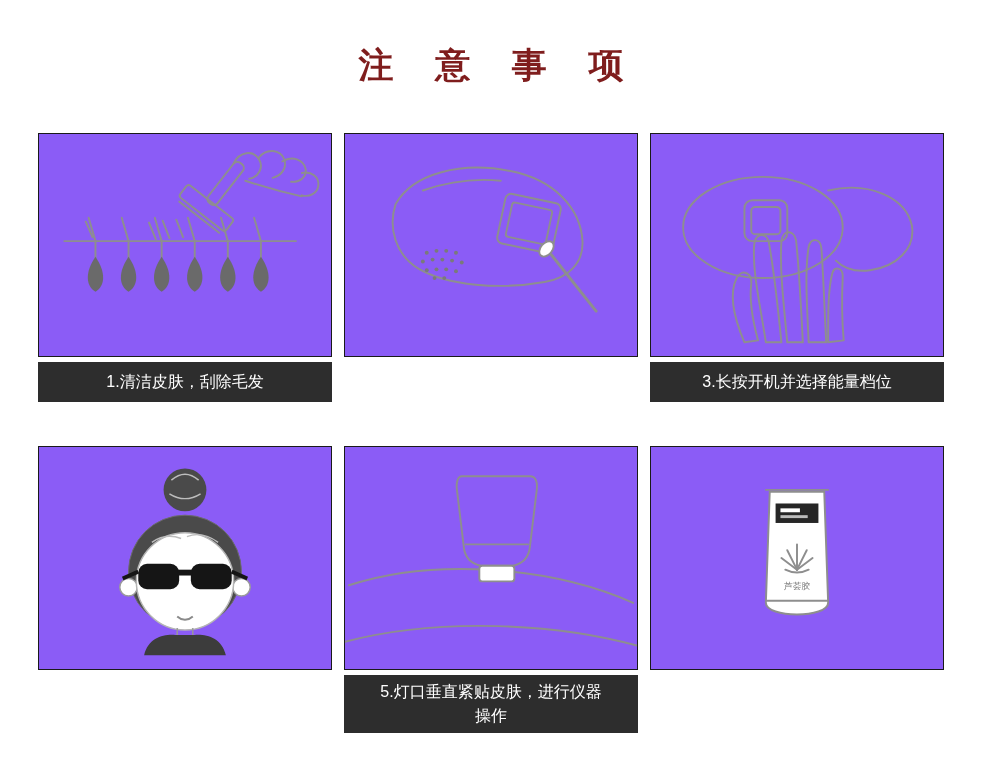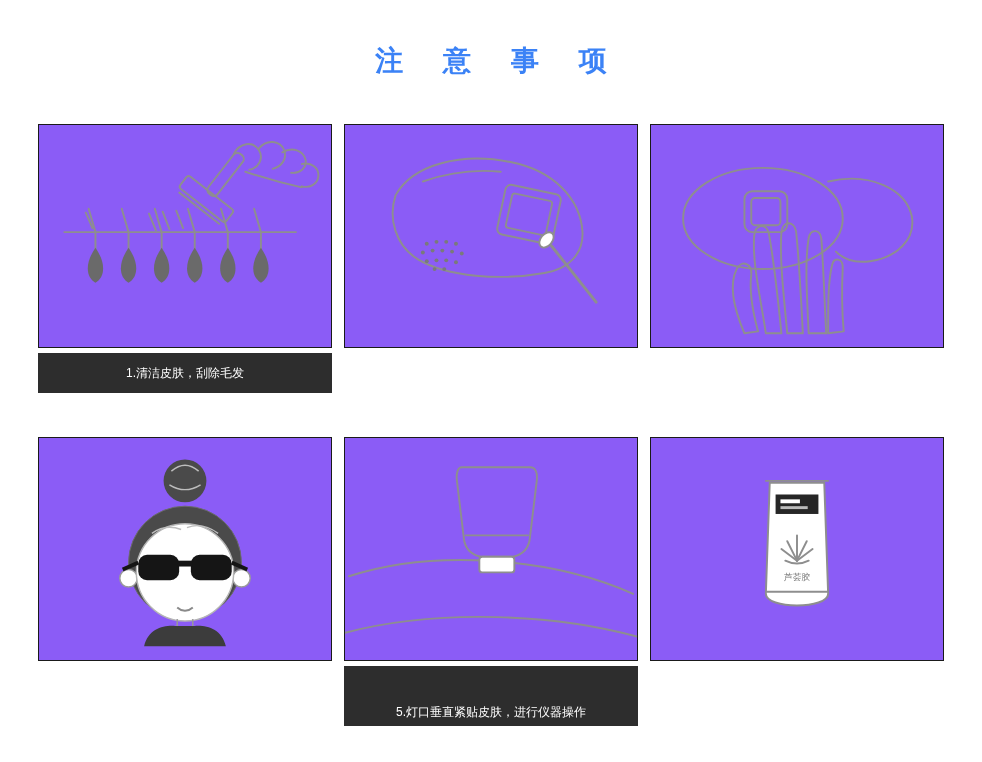--- a/index.html
+++ b/index.html
@@ -7,24 +7,24 @@
   body {
     width: 982px;
     height: 762px;
     background: #ffffff;
     font-family: "Liberation Sans", "DejaVu Sans", sans-serif;
     overflow: hidden;
   }
   .page { padding: 30px 38px 0; }
   .title {
     text-align: center;
-    font-size: 28px;
+    font-size: 35px;
     font-weight: bold;
     letter-spacing: 16px;
-    color: #3b82f6;
+    color: #7f1d1d;
     margin: 12px 0 44px;
     text-indent: 16px; 
   }
   .grid {
     display: grid;
     grid-template-columns: repeat(3, 1fr);
     column-gap: 12px;
     row-gap: 44px;
   }
   figure.step { margin: 0; display: flex; flex-direction: column; }
@@ -37,26 +37,26 @@
   .caption {
     flex: 1;
     min-height: 40px;
     margin-top: 5px;
     background: #2d2d2d;
     color: #ffffff;
     display: flex;
     align-items: center;
     justify-content: center;
     text-align: center;
-    font-size: 12px;
+    font-size: 16px;
     line-height: 1.5;
     padding: 5px 8px;
   }
   .cap-text { display: inline-block; }
-  .w5 { max-width: 226px; margin-top: 32px; }
+  .w5 { max-width: 226px; }
   .w6 { max-width: 206px; }
   
   .lineart { stroke: #8e8e8e; stroke-width: 2; fill: none; stroke-linecap: round; stroke-linejoin: round; }
 </style>
 </head>
 <body>
 
 <div class="page">
 
   <h1 class="title">注 意 事 项</h1>
@@ -167,20 +167,23 @@
           </g>
           <g class="lineart" fill="#ffffff">
             <path d="M96,200 C84,172 80,150 88,134 C93,124 104,128 103,140 C101,156 104,176 110,198 Z"></path>
             <path d="M118,200 C112,160 104,128 106,100 C107,88 118,86 121,97 C126,124 130,160 134,200 Z"></path>
             <path d="M140,200 C136,158 132,122 134,96 C135,84 147,84 149,95 C152,122 154,160 156,200 Z"></path>
             <path d="M162,200 C160,158 158,126 162,102 C164,92 174,93 175,103 C177,128 178,162 180,200 Z"></path>
             <path d="M182,200 C182,168 182,146 186,130 C188,121 197,123 197,132 C196,152 196,176 198,198 Z"></path>
           </g>
         </svg>
       </div>
+      <figcaption class="caption">
+        <span class="cap-text">3.长按开机并选择能量档位</span>
+      </figcaption>
     </figure>
 
     <figure class="step">
       <div class="art">
         <svg viewBox="0 0 300 200" aria-label="girl-wearing-protective-goggles">
           <g>
             <circle cx="150" cy="30" r="22" fill="#4a4a4a"></circle>
             <path d="M136,20 Q150,8 164,20" stroke="#bdbdbd" stroke-width="1.5" fill="none"></path>
             <path d="M134,34 Q150,44 166,34" stroke="#bdbdbd" stroke-width="1.5" fill="none"></path>
           </g>

